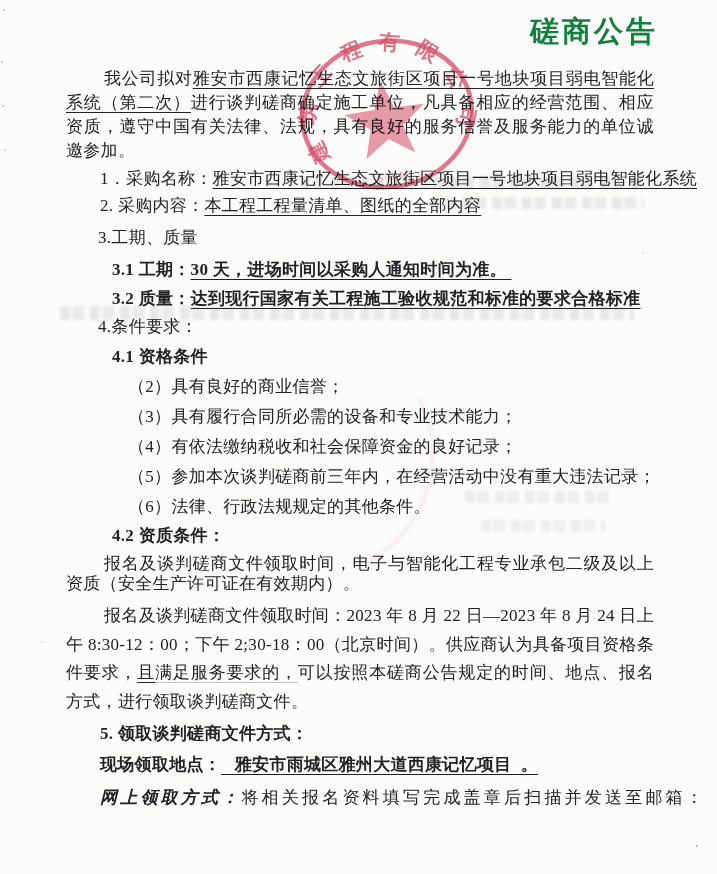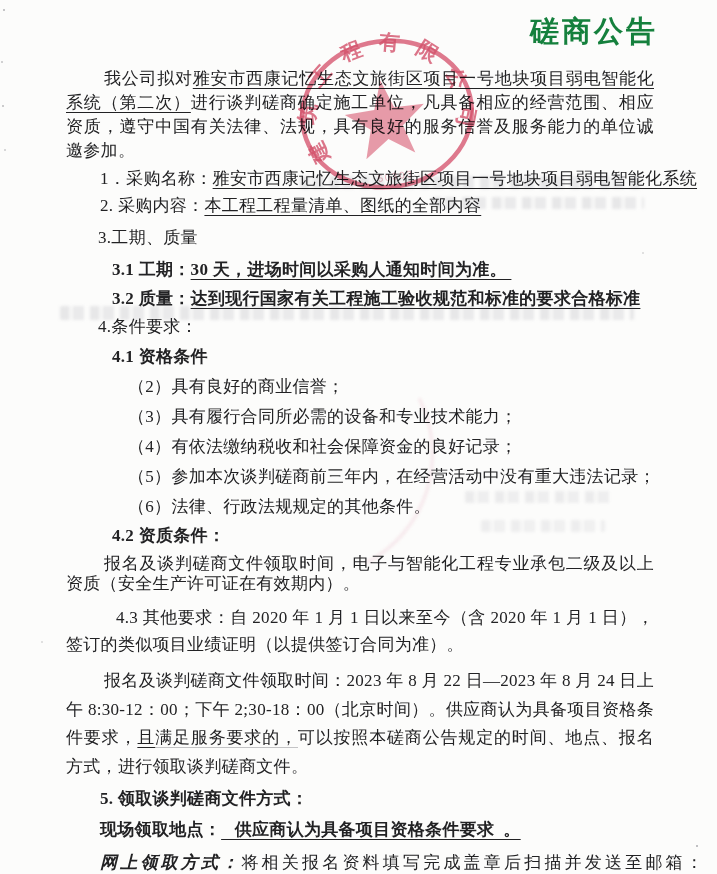--- a/index.html
+++ b/index.html
@@ -125,27 +125,26 @@
     <p class="cond ml66 nowrap">（2）具有良好的商业信誉；</p>
     <p class="cond ml66 nowrap">（3）具有履行合同所必需的设备和专业技术能力；</p>
     <p class="cond ml66 nowrap">（4）有依法缴纳税收和社会保障资金的良好记录；</p>
     <p class="cond ml66 nowrap">（5）参加本次谈判磋商前三年内，在经营活动中没有重大违法记录；</p>
     <p class="cond ml66 nowrap">（6）法律、行政法规规定的其他条件。</p>
 
     <p class="h42 ml50 nowrap">4.2 资质条件：</p>
 
     <p class="p42">报名及谈判磋商文件领取时间，电子与智能化工程专业承包二级及以上资质（安全生产许可证在有效期内）。</p>
 
-    <p class="p43">4.3 其他要求：自 2020 年 1 月 1 日以来至今（含 2020 年 1 月 1 日），签订的类似项目业绩证明（以提供签订合同为准）。</p>
 
     <p class="preg"><span>报名及谈判磋商文件领取时间：2023 年 8 月 22 日—2023 年 8 月 24 日上午 8:30-12：00；下午 2;30-18：00（北京时间）。供应商认为具备项目资格条件要求，</span><span class="u">且</span><span class="u-light">满足服务要求的，</span><span>可以按照本磋商公告规定的时间、地点、报名方式，进行领取谈判磋商文件。</span></p>
 
     <p class="h5 ml38 nowrap">5. 领取谈判磋商文件方式：</p>
 
-    <p class="onsite ml38 nowrap"><span>现场领取地点：</span><span class="u pre">   供应商认为具备项目资格条件要求  。</span></p>
+    <p class="onsite ml38 nowrap"><span>现场领取地点：</span><span class="u pre">   雅安市雨城区雅州大道西康记忆项目  。</span></p>
 
     <p class="online ml38 nowrap"><span class="lbl">网上领取方式：</span><span>将相关报名资料填写完成盖章后扫描并发送至邮箱：</span></p>
 
   </div>
 
   <svg class="seal" width="717" height="874" viewBox="0 0 717 874" aria-hidden="true">
     <g transform="rotate(-8 387 114)">
       <ellipse cx="387" cy="114" rx="85" ry="73" fill="none" stroke="rgba(211,62,92,0.78)" stroke-width="4.5"></ellipse>
       <path id="sealArc" d="M 342.7 164.4 A 72 64 0 1 1 431.3 164.4" fill="none"></path>
       <text font-size="21" font-weight="bold" fill="rgba(208,58,88,0.80)" letter-spacing="15" font-family="Liberation Serif, DejaVu Serif, serif">

